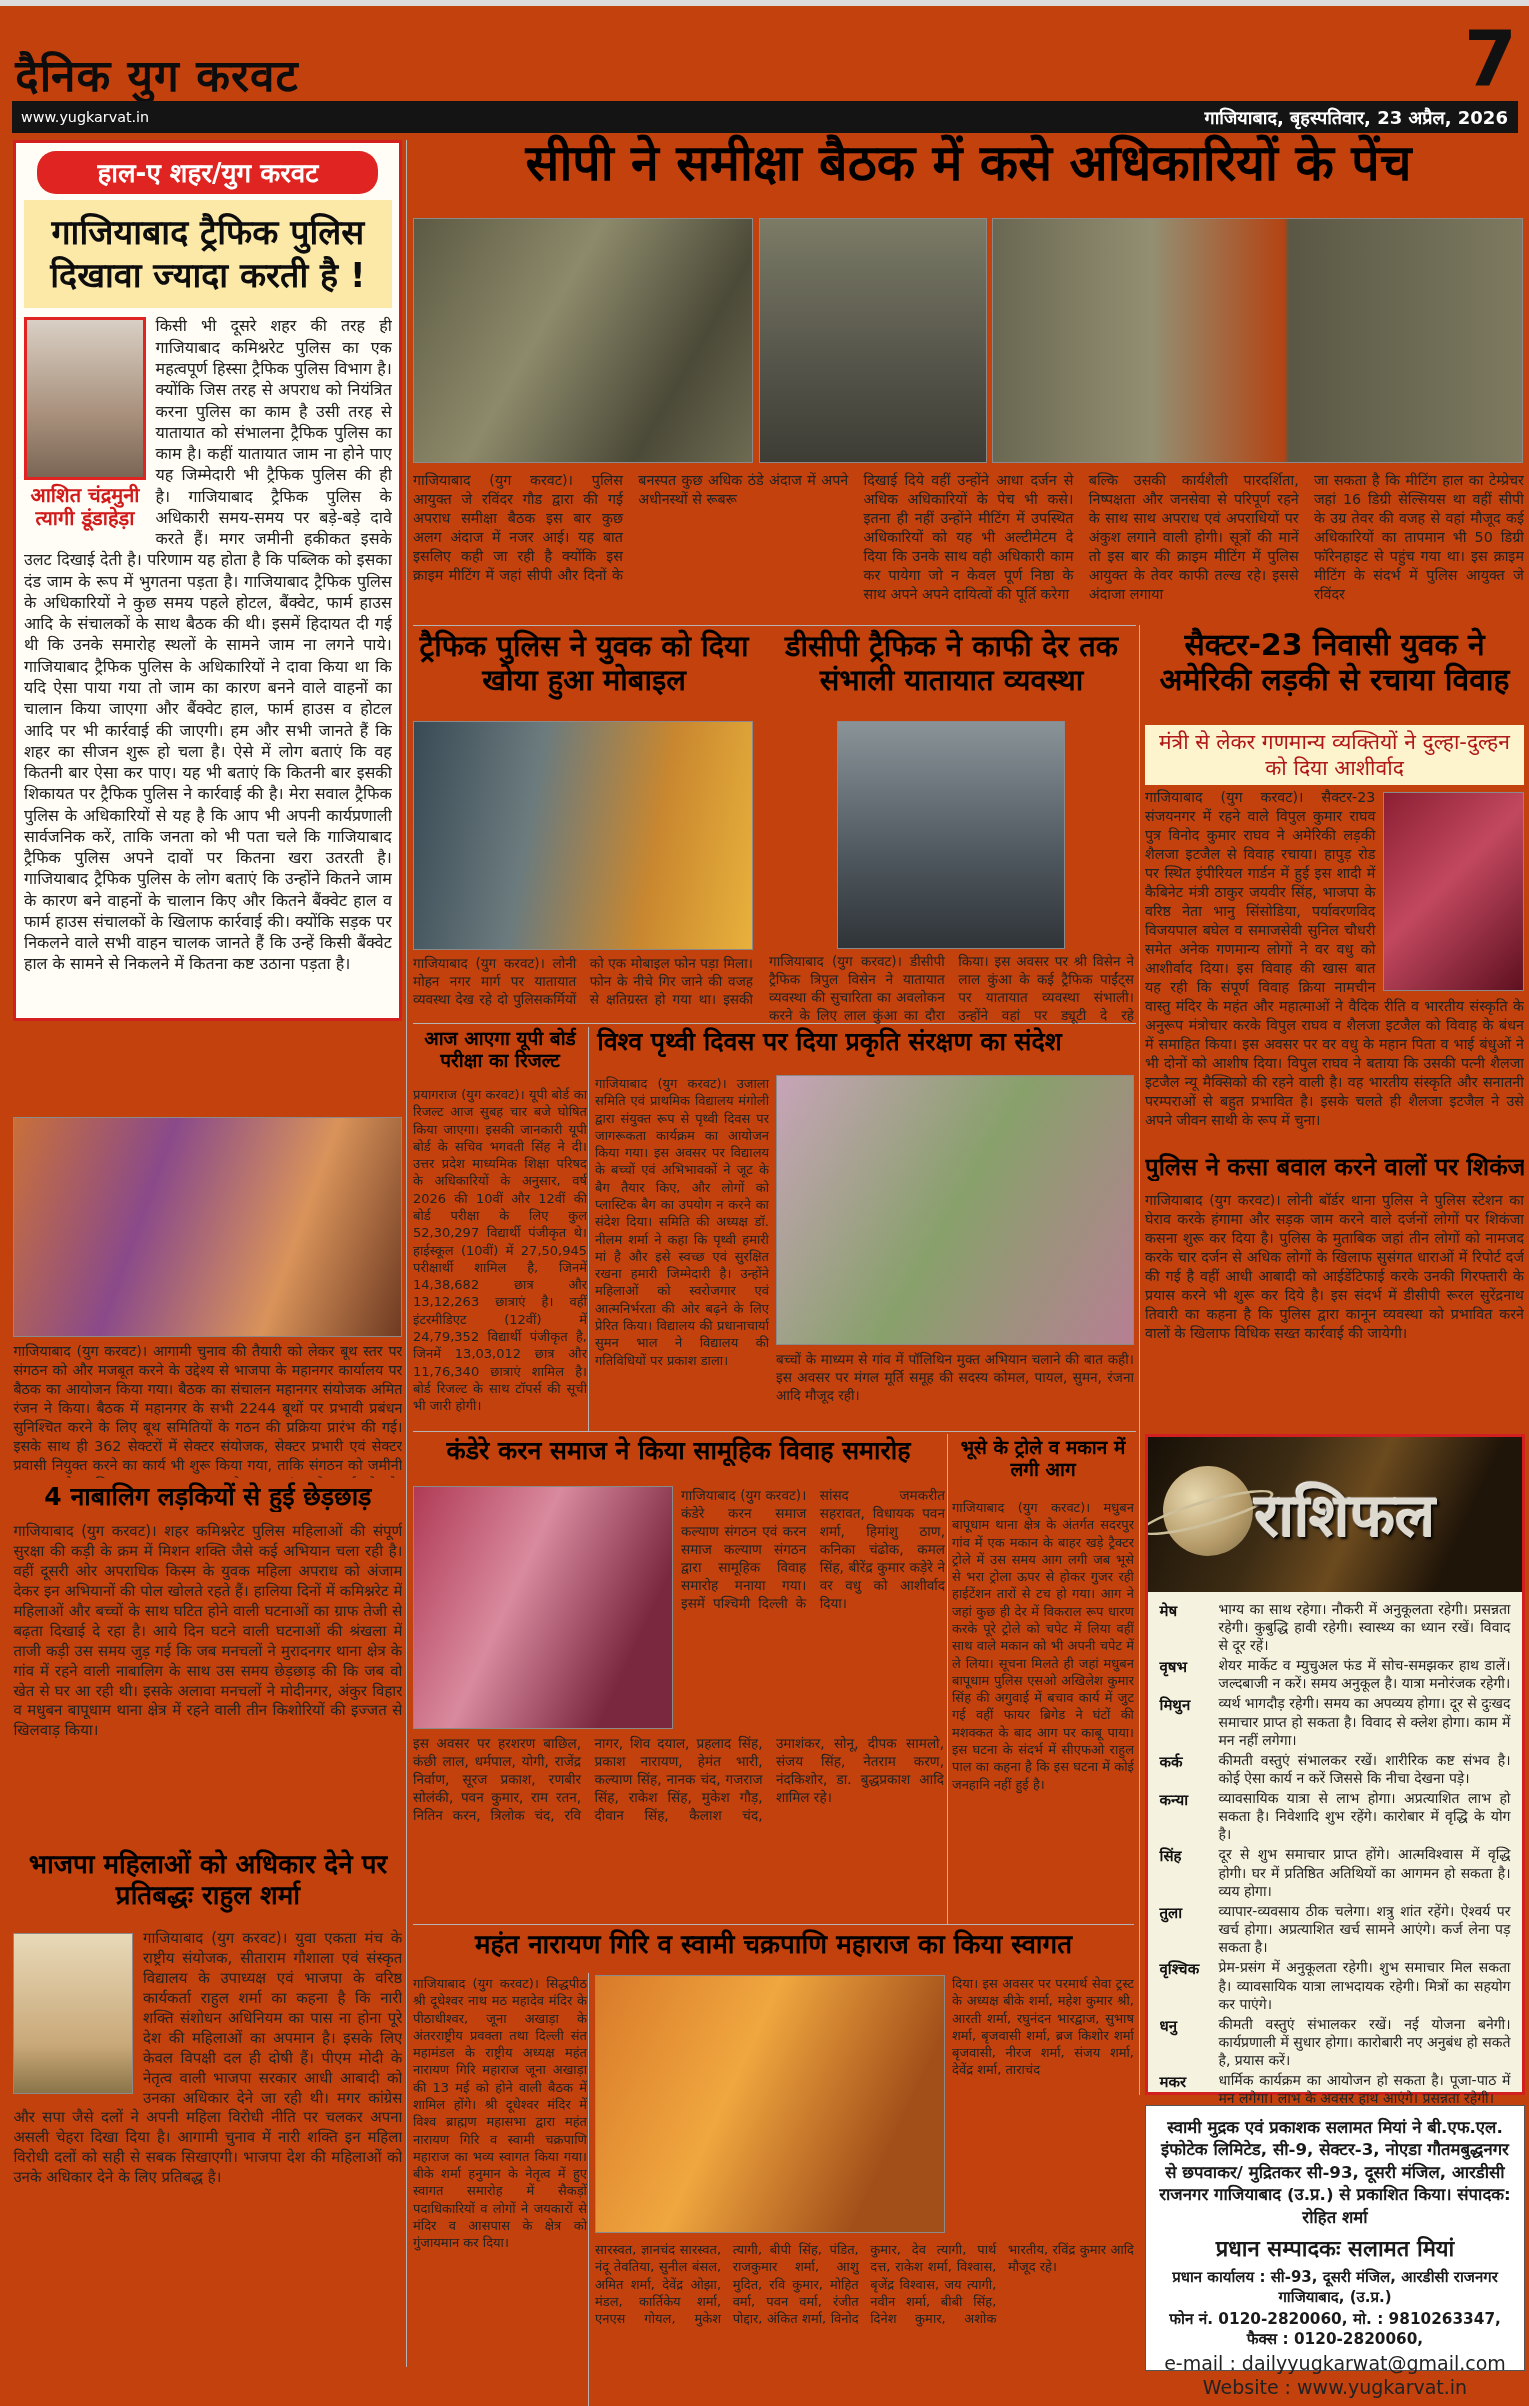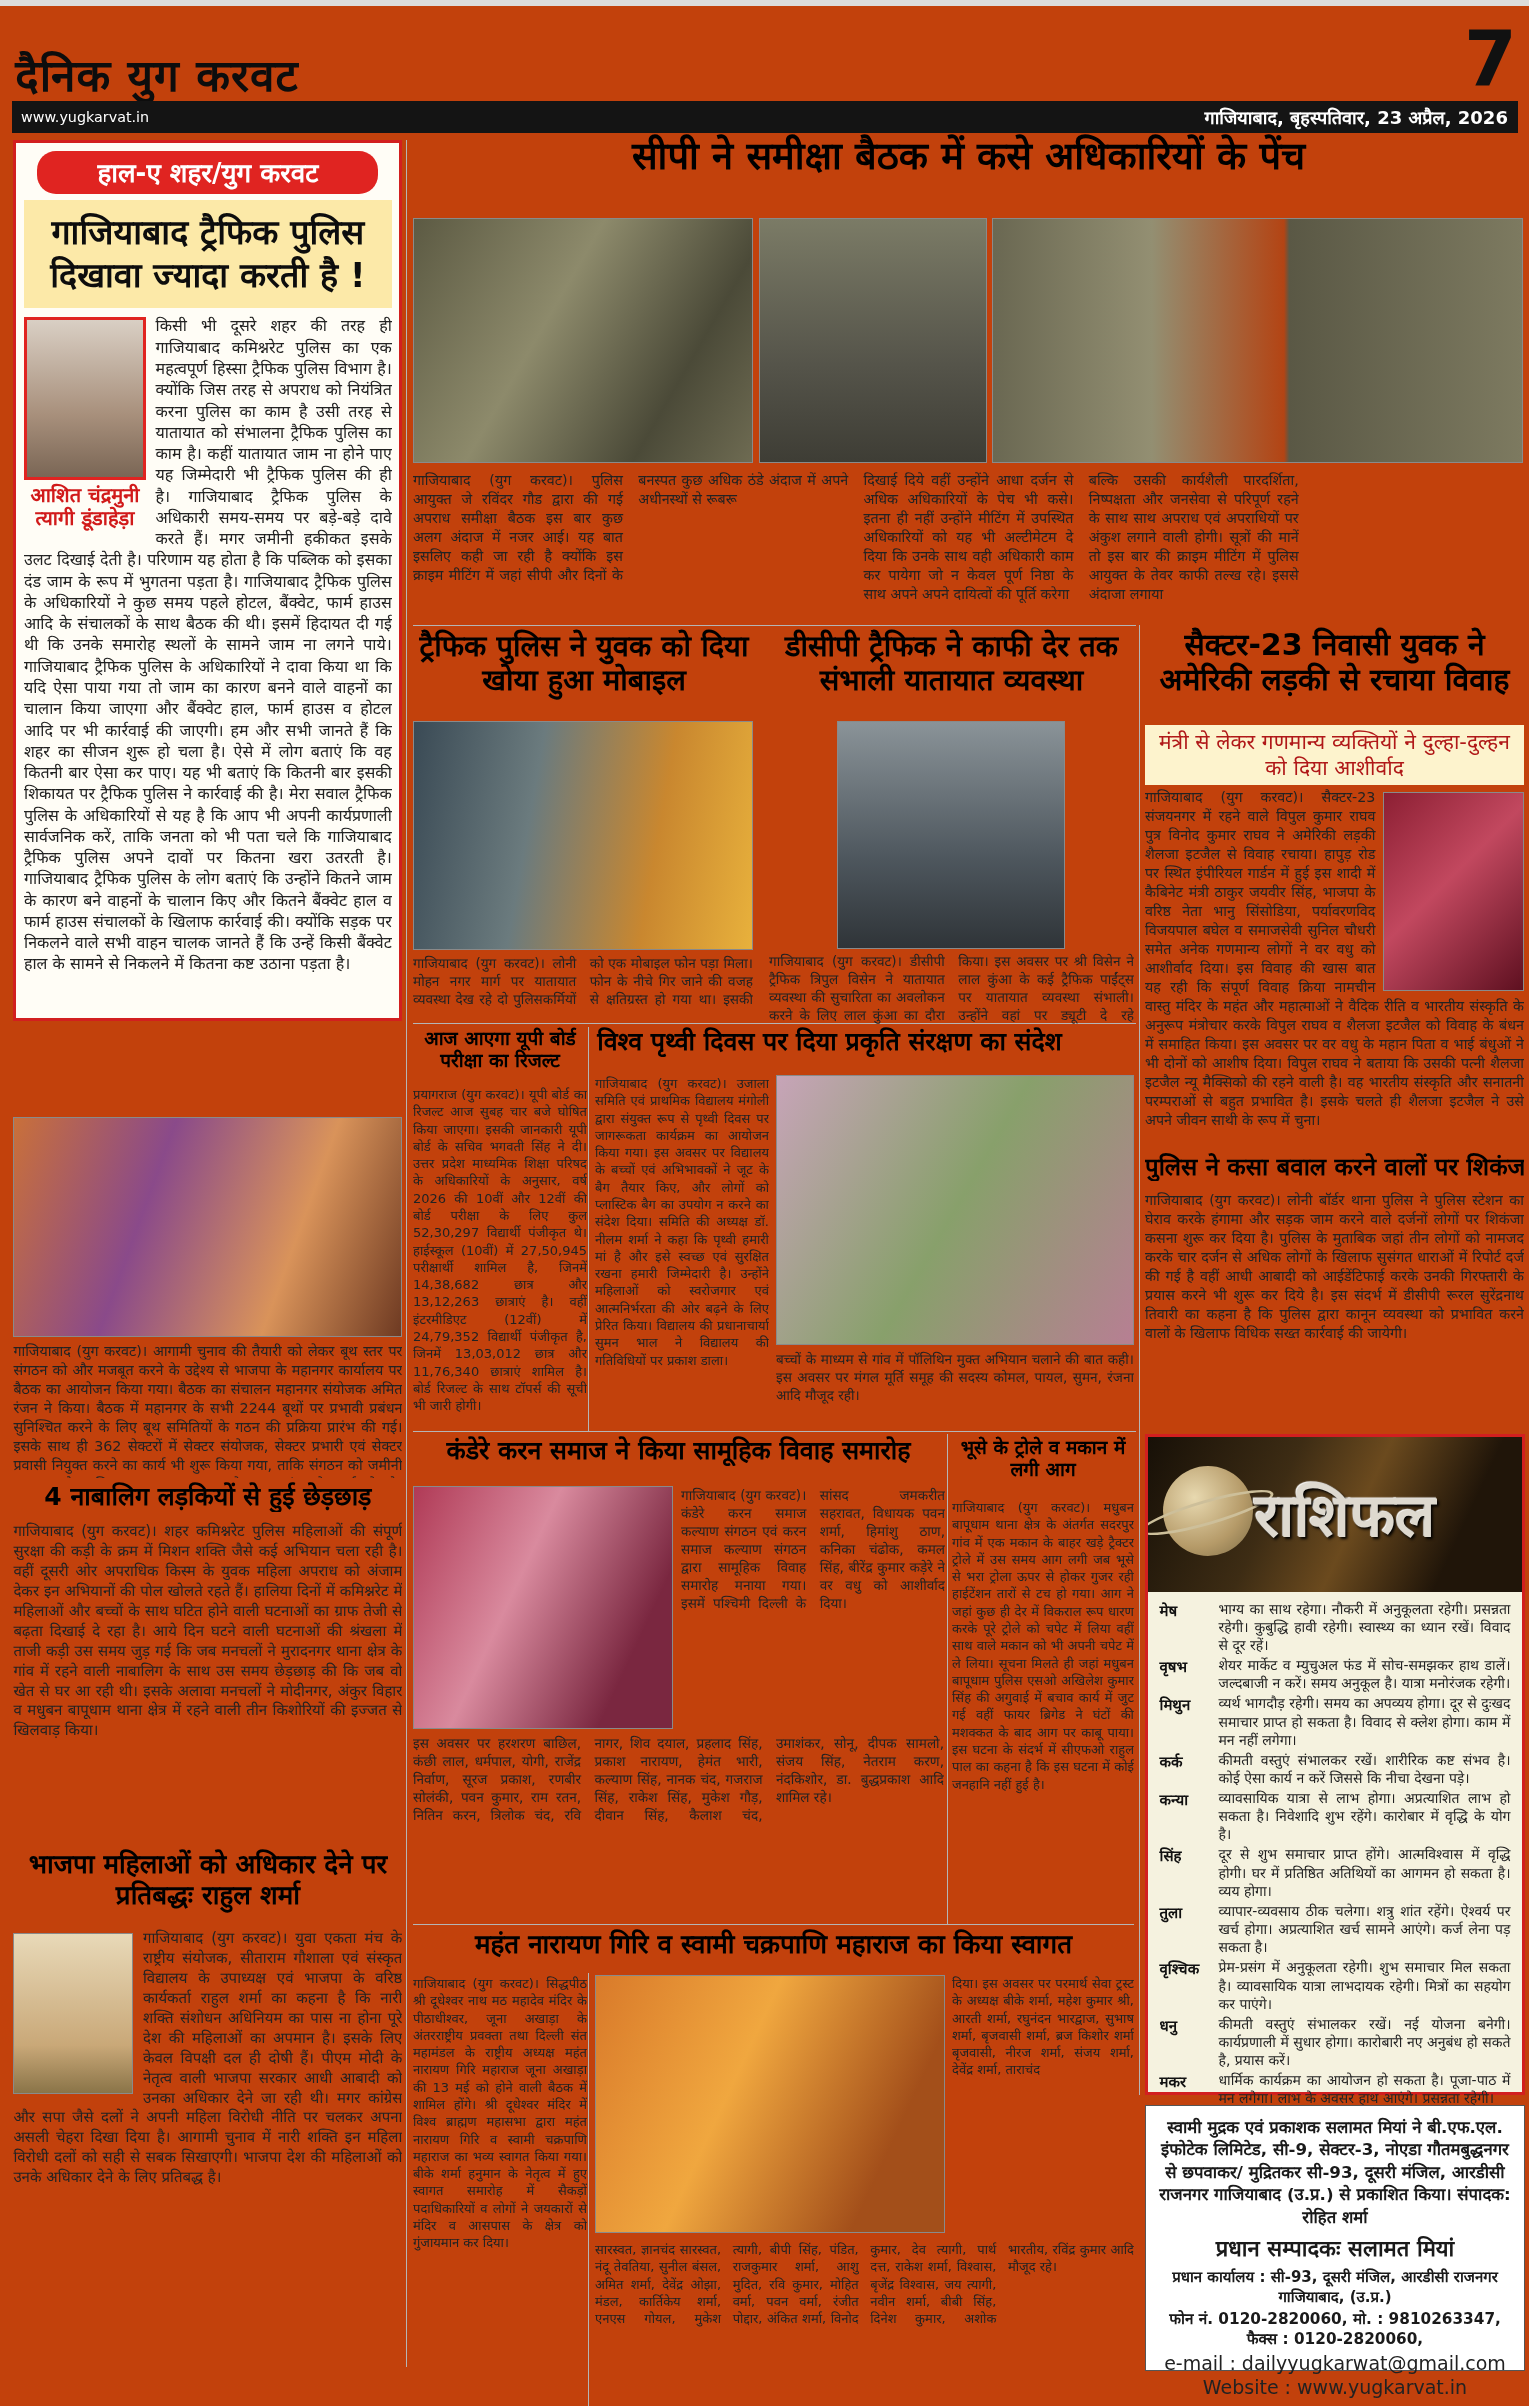--- a/index.html
+++ b/index.html
@@ -28,21 +28,21 @@
           font-weight:700;padding:3.8px 0;margin:1.9px 13.4px 5.7px 13.4px;}
   .ophl{background:#fce9a8;text-align:center;font-size:34px;font-weight:800;color:#0d0d0d;
         line-height:1.25;padding:11.5px 3.8px;}
   .opbody{margin-top:7.6px;font-size:16px;height:658px;}
   .opfig{float:left;width:122px;margin:1.9px 9.6px 3.8px 0;}
   .opimg{width:122px;height:163px;border:3.8px solid #e02421;box-sizing:border-box;
          background:linear-gradient(180deg,#d9cfc4,#a8907c 60%,#7a6655);}
   .opname{color:#d11a1a;font-weight:800;font-size:20px;text-align:center;line-height:1.15;margin-top:3.8px;}
 
   
-  .leadhl{left:413px;top:128px;width:1111px;font-size:38px;}
+  .leadhl{left:413px;top:128px;width:1111px;font-size:50px;}
   .leadbody{left:413px;top:465px;width:1111px;height:151px;column-count:5;column-gap:15.3px;font-size:14.3px;}
   .leadcol{break-inside:avoid;}
 
   
   .h2a{left:413px;top:623px;width:342px;font-size:29px;}
   .h2b{left:769px;top:623px;width:365px;font-size:29px;}
   .h2c{left:1145px;top:621px;width:379px;font-size:30px;}
   .subhead{left:1145px;top:719px;width:379px;background:#fdf3cd;color:#b01818;font-size:21px;
            font-weight:400;text-align:center;line-height:1.25;padding:3.8px 0;}
   .col2{column-count:2;column-gap:13.4px;}
@@ -113,20 +113,21 @@
   </div>
 
   <div class="abs hl leadhl">सीपी ने समीक्षा बैठक में कसे अधिकारियों के पेंच</div>
   <div class="abs photo" style="left:413px;top:212px;width:340px;height:245px;background:linear-gradient(120deg,#5c5a43,#8d8a6b 40%,#4b4a38 75%,#6e6b52);"></div>
   <div class="abs photo" style="left:759px;top:212px;width:228px;height:245px;background:linear-gradient(180deg,#7b7b66,#55544a 60%,#3e3d35);"></div>
   <div class="abs photo" style="left:992px;top:212px;width:531px;height:245px;background:linear-gradient(90deg,#6a6852,#938f72 30%,#59574424 55%,#5a5845 56%,#7d7a60);"></div>
   <div class="abs leadbody body-txt clip">
     <div class="leadcol">गाजियाबाद (युग करवट)। पुलिस आयुक्त जे रविंदर गौड द्वारा की गई अपराध समीक्षा बैठक इस बार कुछ अलग अंदाज में नजर आई। यह बात इसलिए कही जा रही है क्योंकि इस क्राइम मीटिंग में जहां सीपी और दिनों के बनस्पत कुछ अधिक ठंडे अंदाज में अपने अधीनस्थों से रूबरू</div>
     <div class="leadcol">दिखाई दिये वहीं उन्होंने आधा दर्जन से अधिक अधिकारियों के पेच भी कसे। इतना ही नहीं उन्होंने मीटिंग में उपस्थित अधिकारियों को यह भी अल्टीमेटम दे दिया कि उनके साथ वही अधिकारी काम कर पायेगा जो न केवल पूर्ण निष्ठा के साथ अपने अपने दायित्वों की पूर्ति करेगा</div>
     <div class="leadcol">बल्कि उसकी कार्यशैली पारदर्शिता, निष्पक्षता और जनसेवा से परिपूर्ण रहने के साथ साथ अपराध एवं अपराधियों पर अंकुश लगाने वाली होगी। सूत्रों की मानें तो इस बार की क्राइम मीटिंग में पुलिस आयुक्त के तेवर काफी तल्ख रहे। इससे अंदाजा लगाया</div>
+    <div class="leadcol">जा सकता है कि मीटिंग हाल का टेम्प्रेचर जहां 16 डिग्री सेल्सियस था वहीं सीपी के उग्र तेवर की वजह से वहां मौजूद कई अधिकारियों का तापमान भी 50 डिग्री फॉरेनहाइट से पहुंच गया था। इस क्राइम मीटिंग के संदर्भ में पुलिस आयुक्त जे रविंदर</div>
 
   </div>
 
   <div class="abs hl h2a">ट्रैफिक पुलिस ने युवक को दिया खोया हुआ मोबाइल</div>
   <div class="abs photo" style="left:413px;top:715px;width:340px;height:229px;background:linear-gradient(100deg,#3a4a55,#6b7b7e 35%,#c9872f 70%,#e8b13c);"></div>
   <div class="abs body-txt col2 clip" style="left:413px;top:948px;width:340px;height:71px;font-size:13.6px;">गाजियाबाद (युग करवट)। लोनी मोहन नगर मार्ग पर यातायात व्यवस्था देख रहे दो पुलिसकर्मियों को एक मोबाइल फोन पड़ा मिला। फोन के नीचे गिर जाने की वजह से क्षतिग्रस्त हो गया था। इसकी वजह से पुलिसकर्मियों को उसके मालिक को आईडेंटिफाई करने में दिक्कत आ रही थी। उसके बाद एक पुलिस कर्मी ने सड़क पर मिले मोबाइल फोन की सिम निकालकर उसे अपने फोन में डाला और उसके मालिक का पता चल गया। मोबाइल पाने के बाद युवक अन्नू ने पुलिसकर्मियों की जमकर तारीफ की।</div>
 
   <div class="abs hl h2b">डीसीपी ट्रैफिक ने काफी देर तक संभाली यातायात व्यवस्था</div>
   <div class="abs photo" style="left:837px;top:715px;width:228px;height:228px;background:linear-gradient(180deg,#8a9398,#4e575e 60%,#2f3438);"></div>
   <div class="abs body-txt col2 clip" style="left:769px;top:946px;width:365px;height:73px;font-size:13.6px;">गाजियाबाद (युग करवट)। डीसीपी ट्रैफिक त्रिपुल विसेन ने यातायात व्यवस्था की सुचारिता का अवलोकन करने के लिए लाल कुंआ का दौरा किया। इस अवसर पर श्री विसेन ने लाल कुंआ के कई ट्रैफिक पाईंट्स पर यातायात व्यवस्था संभाली। उन्होंने वहां पर ड्यूटी दे रहे टीएसआई और ट्रैफिक पुलिसकर्मियों को यातायात व्यवस्था को सुगम बनाने व मार्ग पर अतिक्रमण न होने के निर्देश भी दिये।</div>

